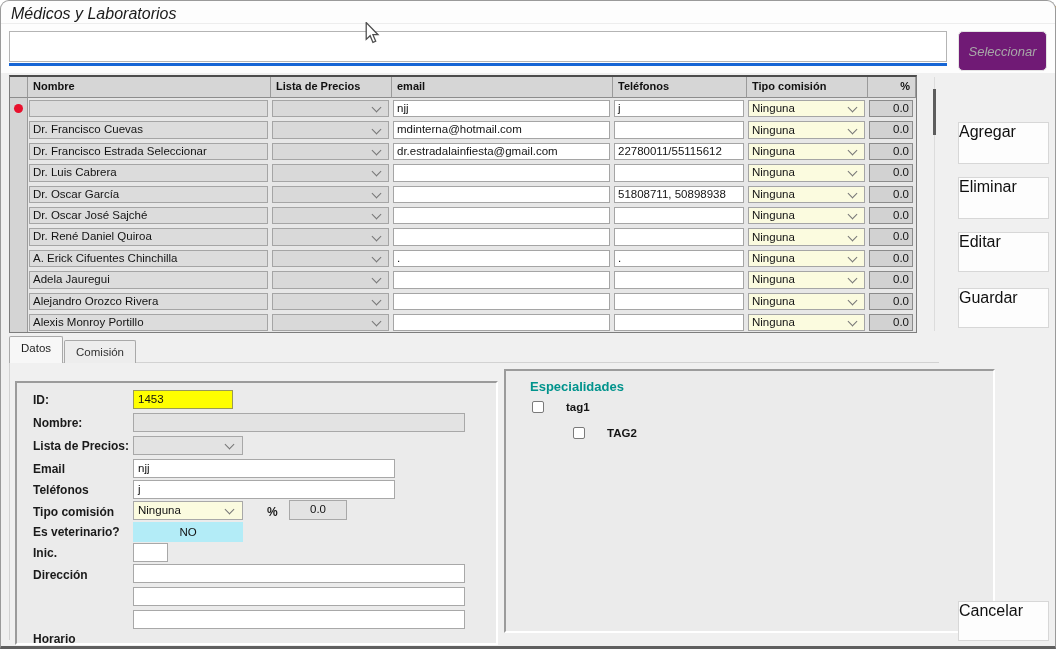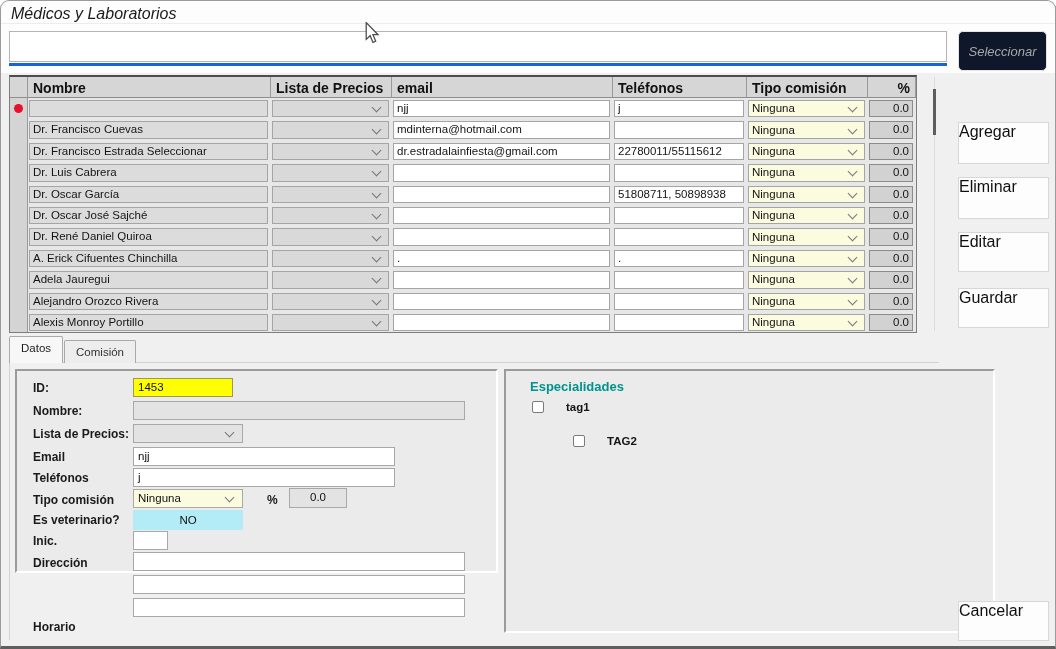--- a/index.html
+++ b/index.html
@@ -13,30 +13,30 @@
   .topstrip{position:absolute;top:0;left:0;right:0;height:72px;background:#fdfdfd;border-radius:9px 9px 0 0;}
   .titlebar{position:absolute;top:4px;left:10px;font-size:16px;color:#1b1b1b;font-style:italic;}
   .title-sep{position:absolute;top:22px;left:0;right:0;height:1px;background:#ededed;}
 
   .search-input{position:absolute;top:30px;left:8px;width:938px;height:31px;background:#ffffff;
     border:1px solid #b4b4b4;box-sizing:border-box;}
   .blue-line{position:absolute;top:62px;left:8px;width:938px;height:3px;background:var(--accent,#1565d5);}
 
   .btn{box-sizing:border-box;display:flex;align-items:center;justify-content:center;border-radius:5px;
     font-size:13px;cursor:default;}
-  .btn-disabled{position:absolute;left:957px;top:30px;width:89px;height:40px;background:#0f172a;
+  .btn-disabled{position:absolute;left:957px;top:30px;width:89px;height:40px;background:#701a75;
     border:1px solid #e4e4e4;color:#a8a8a8;font-style:italic;}
   .sidebtn{position:absolute;left:957px;width:89px;height:40px;background:#fdfdfd;border:1px solid #d7d7d7;color:#101010;}
 
   
   .grid{position:absolute;left:8px;top:74px;width:908px;height:258px;box-sizing:border-box;
     border:1px solid #7d7d7d;border-top:2px solid #4c4c4c;background:#e7e7e7;overflow:hidden;}
   .grid-header{display:flex;height:21px;}
   .gh{box-sizing:border-box;background:#d6d6d6;border-right:1px solid #9a9a9a;border-bottom:1px solid #8d8d8d;
-    font-weight:bold;font-size:14px;color:#111;padding:3px 0 0 5px;white-space:nowrap;overflow:hidden;}
+    font-weight:bold;font-size:11px;color:#111;padding:3px 0 0 5px;white-space:nowrap;overflow:hidden;}
   .grow{display:flex;height:21.4px;}
   .gc{box-sizing:border-box;position:relative;}
   .w-rh{width:18px;} .w-nom{width:243px;} .w-lst{width:121px;} .w-eml{width:221px;}
   .w-tel{width:134px;} .w-tip{width:121px;} .w-pct{flex:1;}
   .gh.w-pct{text-align:right;padding-right:5px;padding-left:0;}
   .gc.w-rh{background:#d4d4d4;border-right:1px solid #9a9a9a;}
   .dot{position:absolute;left:4px;top:6px;width:9px;height:9px;border-radius:50%;background:var(--dot,#e8112d);}
   .box{box-sizing:border-box;position:absolute;inset:2px 3px 2px 1px;border:1px solid #a5a5a5;
     font-size:11.5px;line-height:15px;padding:0 3px;white-space:nowrap;overflow:hidden;color:#141414;}
   .box-gray{background:#dcdcdc;}
@@ -55,21 +55,21 @@
   .tabstrip{position:absolute;left:8px;top:335px;height:27px;display:flex;align-items:flex-end;z-index:3;}
   .tab{box-sizing:border-box;font-size:11.5px;color:#1c1c1c;border:1px solid #a9a9a9;border-bottom:none;
     padding:5px 11px 0 11px;margin-right:1px;border-radius:2px 2px 0 0;}
   .tab.active{background:#f7f7f7;height:27px;z-index:2;}
   .tab.inactive{background:#ededed;height:23px;color:#333;}
   .tabpage{position:absolute;left:8px;top:361px;width:930px;height:278px;background:#f0f0f0;
     border-left:1px solid #d2d2d2;border-top:1px solid #d2d2d2;box-sizing:border-box;}
 
   .panel{position:absolute;box-sizing:border-box;background:#ebebeb;border:2px solid;
     border-color:#9b9b9b #ffffff #ffffff #9b9b9b;}
-  .panel-left{left:14px;top:368px;width:483px;height:204px;}
+  .panel-left{left:14px;top:380px;width:483px;height:264px;}
   .panel-right{left:503px;top:368px;width:491px;height:264px;}
 
   .flabel{position:absolute;left:16px;font-size:12px;font-weight:bold;color:#1a1a1a;white-space:nowrap;}
   .ffield{position:absolute;left:116px;box-sizing:border-box;border:1px solid #a8a8a8;background:#fff;
     font-size:11.5px;height:19px;line-height:17px;padding:0 4px;white-space:nowrap;overflow:hidden;color:#111;}
   .f-yellow{background:var(--yellow,#ffff00);border-color:#9a9a57;}
   .f-disabled{background:#e3e3e3;}
   .f-combo{display:flex;align-items:center;justify-content:space-between;}
   .f-cyan{background:var(--cyan,#b3ecf7);border:none;height:20px;text-align:center;line-height:20px;}
 
@@ -465,21 +465,21 @@
     <div class="flabel" style="top:249px">Horario</div>
   </div>
 
   <div class="panel panel-right">
     <div class="esp-title">Especialidades</div>
     <div id="esp-list">
         <div class="esp-item" style="top: 28px; justify-content: center;">
           <span class="cb"></span>
           <span class="cbl">tag1</span>
         </div>
-        <div class="esp-item" style="top: 62px; padding-left: 41px;">
+        <div class="esp-item" style="top: 54px; padding-left: 41px;">
           <span class="cb"></span>
           <span class="cbl">TAG2</span>
         </div>
       </div>
   </div>
 
   <div class="sidebtn" style="top:600px;height:38px">Cancelar</div>
 </div>
 
 <svg class="cursor" width="20" height="22" viewBox="0 0 12 19">

